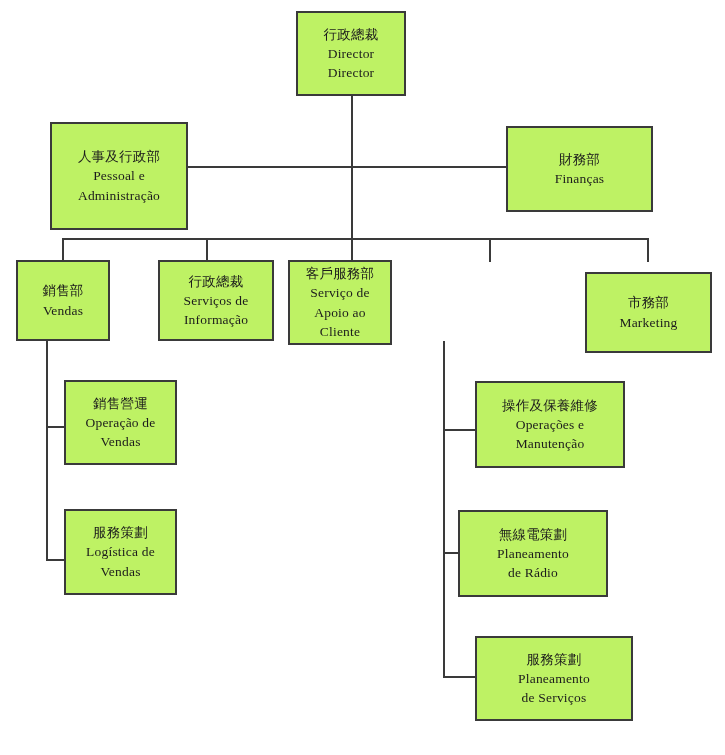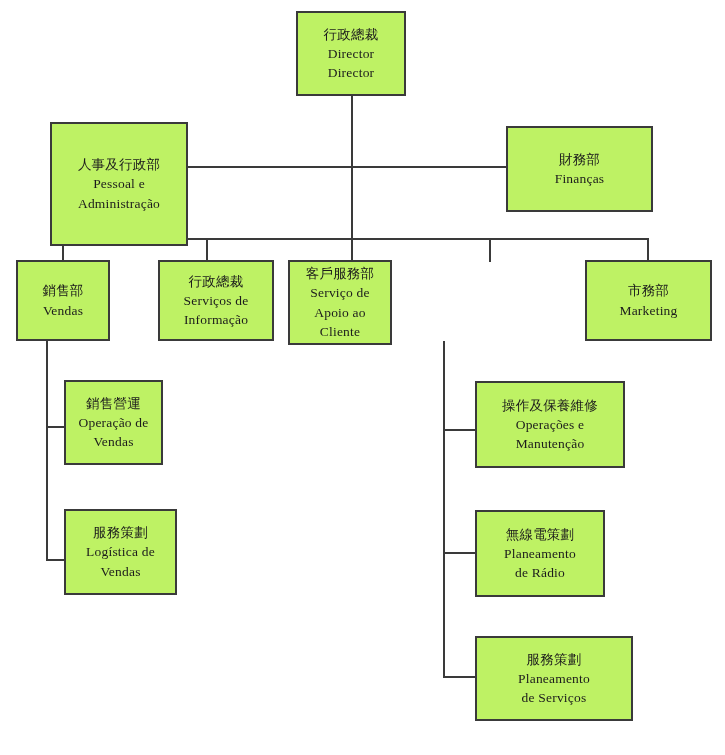--- a/index.html
+++ b/index.html
@@ -51,21 +51,21 @@
   <div class="line h" style="left:443px;top:429px;width:32px"></div>
   <div class="line h" style="left:443px;top:552px;width:32px"></div>
   <div class="line h" style="left:443px;top:676px;width:32px"></div>
 
   <div class="node" style="left:296px;top:11px;width:110px;height:85px">
     <span class="ln">行政總裁</span>
     <span class="ln">Director</span>
     <span class="ln">Director</span>
   </div>
 
-  <div class="node" style="left:50px;top:122px;width:138px;height:124px">
+  <div class="node" style="left:50px;top:122px;width:138px;height:108px">
     <span class="ln">人事及行政部</span>
     <span class="ln">Pessoal e</span>
     <span class="ln">Administração</span>
   </div>
 
   <div class="node" style="left:506px;top:126px;width:147px;height:86px">
     <span class="ln">財務部</span>
     <span class="ln">Finanças</span>
   </div>
 
@@ -81,44 +81,44 @@
   </div>
 
   <div class="node" style="left:288px;top:260px;width:104px;height:85px">
     <span class="ln">客戶服務部</span>
     <span class="ln">Serviço de</span>
     <span class="ln">Apoio ao</span>
     <span class="ln">Cliente</span>
   </div>
 
 
-  <div class="node" style="left:585px;top:260px;width:127px;height:81px">
+  <div class="node" style="left:585px;top:272px;width:127px;height:81px">
     <span class="ln">市務部</span>
     <span class="ln">Marketing</span>
   </div>
 
-  <div class="node" style="left:64px;top:380px;width:99px;height:85px">
+  <div class="node" style="left:64px;top:380px;width:113px;height:85px">
     <span class="ln">銷售營運</span>
     <span class="ln">Operação de</span>
     <span class="ln">Vendas</span>
   </div>
 
   <div class="node" style="left:64px;top:509px;width:113px;height:86px">
     <span class="ln">服務策劃</span>
     <span class="ln">Logística de</span>
     <span class="ln">Vendas</span>
   </div>
 
   <div class="node" style="left:475px;top:381px;width:150px;height:87px">
     <span class="ln">操作及保養維修</span>
     <span class="ln">Operações e</span>
     <span class="ln">Manutenção</span>
   </div>
 
-  <div class="node" style="left:475px;top:510px;width:130px;height:87px">
+  <div class="node" style="left:458px;top:510px;width:150px;height:87px">
     <span class="ln">無線電策劃</span>
     <span class="ln">Planeamento</span>
     <span class="ln">de Rádio</span>
   </div>
 
   <div class="node" style="left:475px;top:636px;width:158px;height:85px">
     <span class="ln">服務策劃</span>
     <span class="ln">Planeamento</span>
     <span class="ln">de Serviços</span>
   </div>

